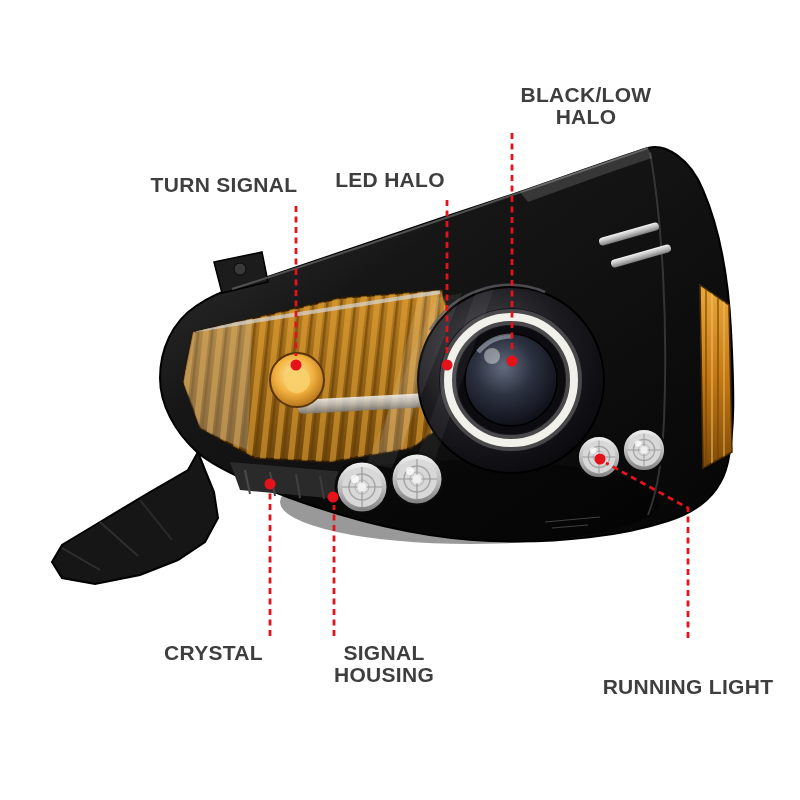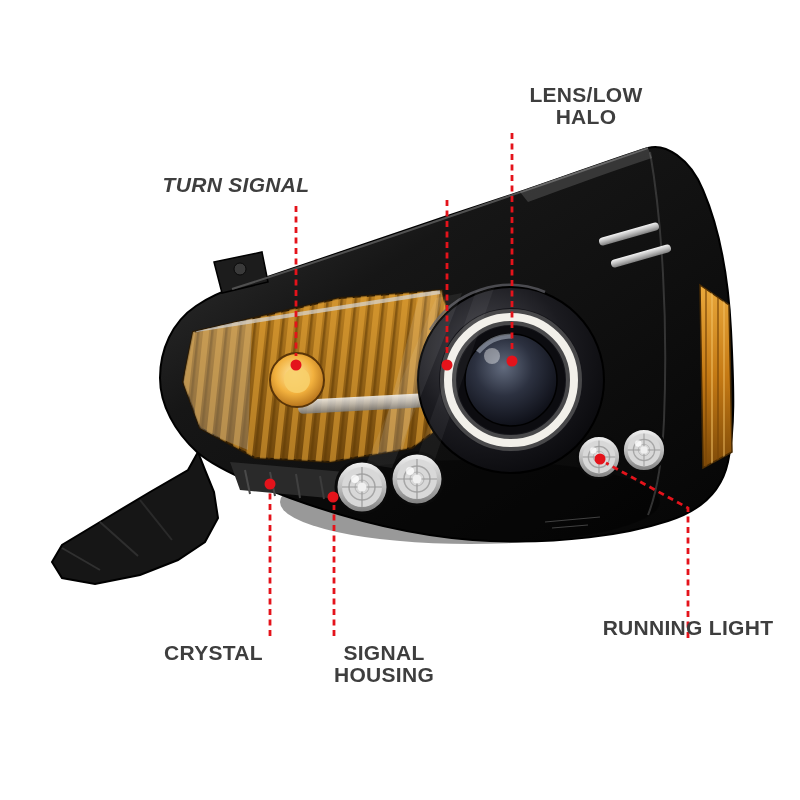--- a/index.html
+++ b/index.html
@@ -215,36 +215,39 @@
     <g>
       <line class="leader" x1="334" y1="636" x2="334" y2="505"></line>
       <circle class="dot" cx="333" cy="497" r="5.5"></circle>
     </g>
     <g>
       <polyline class="leader" points="688,638 688,508 606,463"></polyline>
       <circle class="dot" cx="600" cy="459" r="5.5"></circle>
     </g>
   </svg>
 
-  <div class="callout-label center" style="left:155px;top:174px;width:162px;font-style:italic;">
+  <div class="callout-label center" style="left:143px;top:174px;width:162px;">
     <span>TURN SIGNAL</span>
   </div>
 
+  <div class="callout-label center" style="left:330px;top:169px;width:120px;">
+    <span>LED HALO</span>
+  </div>
 
   <div class="callout-label center" style="left:512px;top:84px;width:148px;">
-    <span>LENS/LOW</span>
+    <span>BLACK/LOW</span>
     <span>HALO</span>
   </div>
 
   <div class="callout-label left" style="left:164px;top:642px;width:130px;">
     <span>CRYSTAL</span>
   </div>
 
   <div class="callout-label center" style="left:333px;top:642px;width:102px;">
     <span>SIGNAL</span>
     <span>HOUSING</span>
   </div>
 
-  <div class="callout-label center" style="left:602px;top:617px;width:172px;">
+  <div class="callout-label center" style="left:602px;top:676px;width:172px;">
     <span>RUNNING LIGHT</span>
   </div>
 
 </div>
 
 </body></html>

